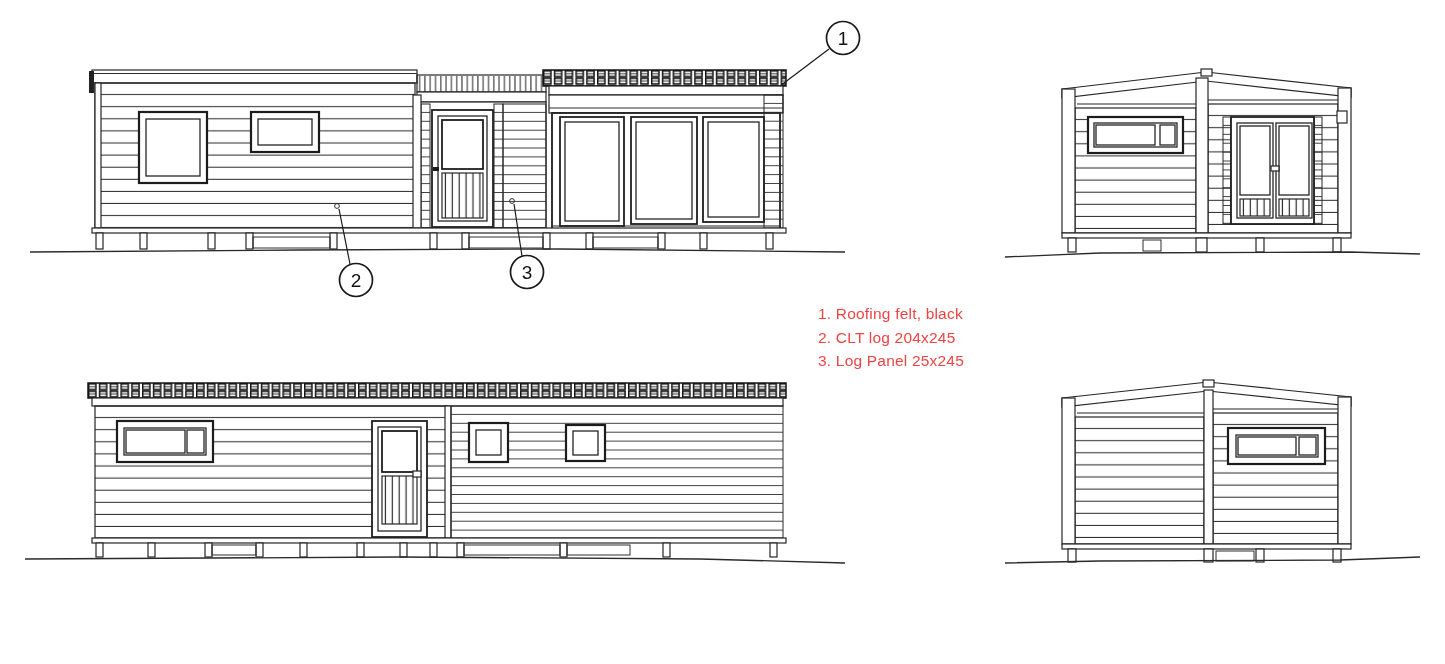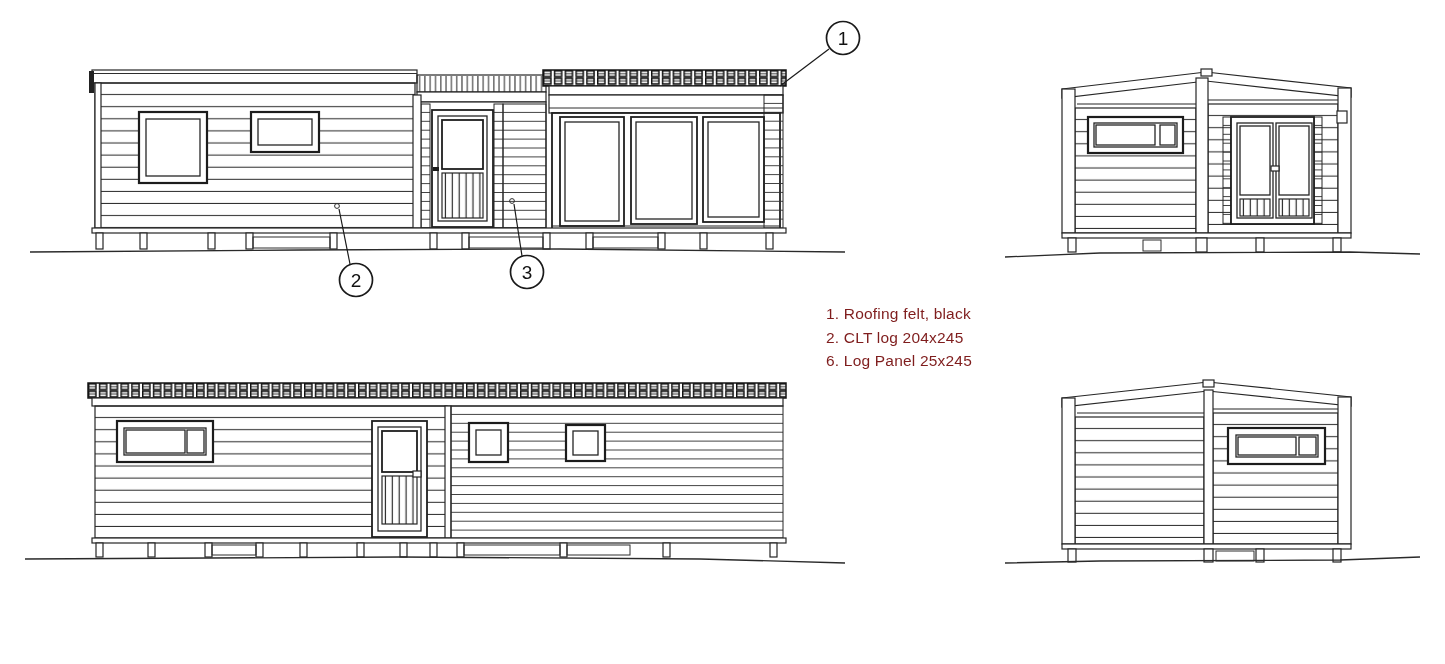--- a/index.html
+++ b/index.html
@@ -1,20 +1,20 @@
 <!DOCTYPE html>
 <html><head>
 <meta charset="utf-8">
 <style>
   html,body{margin:0;padding:0;background:#ffffff;}
   .sheet{position:relative;width:1445px;height:664px;background:#ffffff;
          font-family:"Liberation Sans",sans-serif;overflow:hidden;}
   .sheet svg{position:absolute;left:0;top:0;}
-  .legend{position:absolute;left:818px;top:302px;color:#7f1d1d;
-          font-size:15.5px;line-height:23.5px;letter-spacing:.2px;margin-left:8px;}
+  .legend{position:absolute;left:818px;top:302px;color:#ef4444;
+          font-size:15.5px;line-height:23.5px;letter-spacing:.2px;}
   
   .s1   {stroke:#262626;stroke-width:1.1;fill:none;}
   .thin {stroke:#2e2e2e;stroke-width:1;fill:none;}
   .fw   {fill:#ffffff;stroke:#262626;stroke-width:1.2;}
   .fw18 {fill:#ffffff;stroke:#1e1e1e;stroke-width:1.8;}
   .wout {fill:#ffffff;stroke:#1c1c1c;stroke-width:2.2;}
   .win  {fill:#ffffff;stroke:#262626;stroke-width:1.3;}
   .logW {fill:url(#patLogW);stroke:#262626;stroke-width:1.2;}
   .logN {fill:url(#patLogN);stroke:#262626;stroke-width:1;}
   .felt {fill:url(#patFelt);stroke:#141414;stroke-width:1.5;}
@@ -300,16 +300,16 @@
       <rect class="fw" x="1333" y="549" width="8" height="13"></rect>
       <rect class="thin" x="1216" y="551" width="38" height="10"></rect>
     </g>
     <polyline class="gnd" points="1005,563 1100,561 1340,560 1420,557"></polyline>
   </g>
 </svg>
 
 <div class="legend">
   <div>1. Roofing felt, black</div>
   <div>2. CLT log 204x245</div>
-  <div>6. Log Panel 25x245</div>
+  <div>3. Log Panel 25x245</div>
 </div>
 
 </div>
 
 </body></html>

